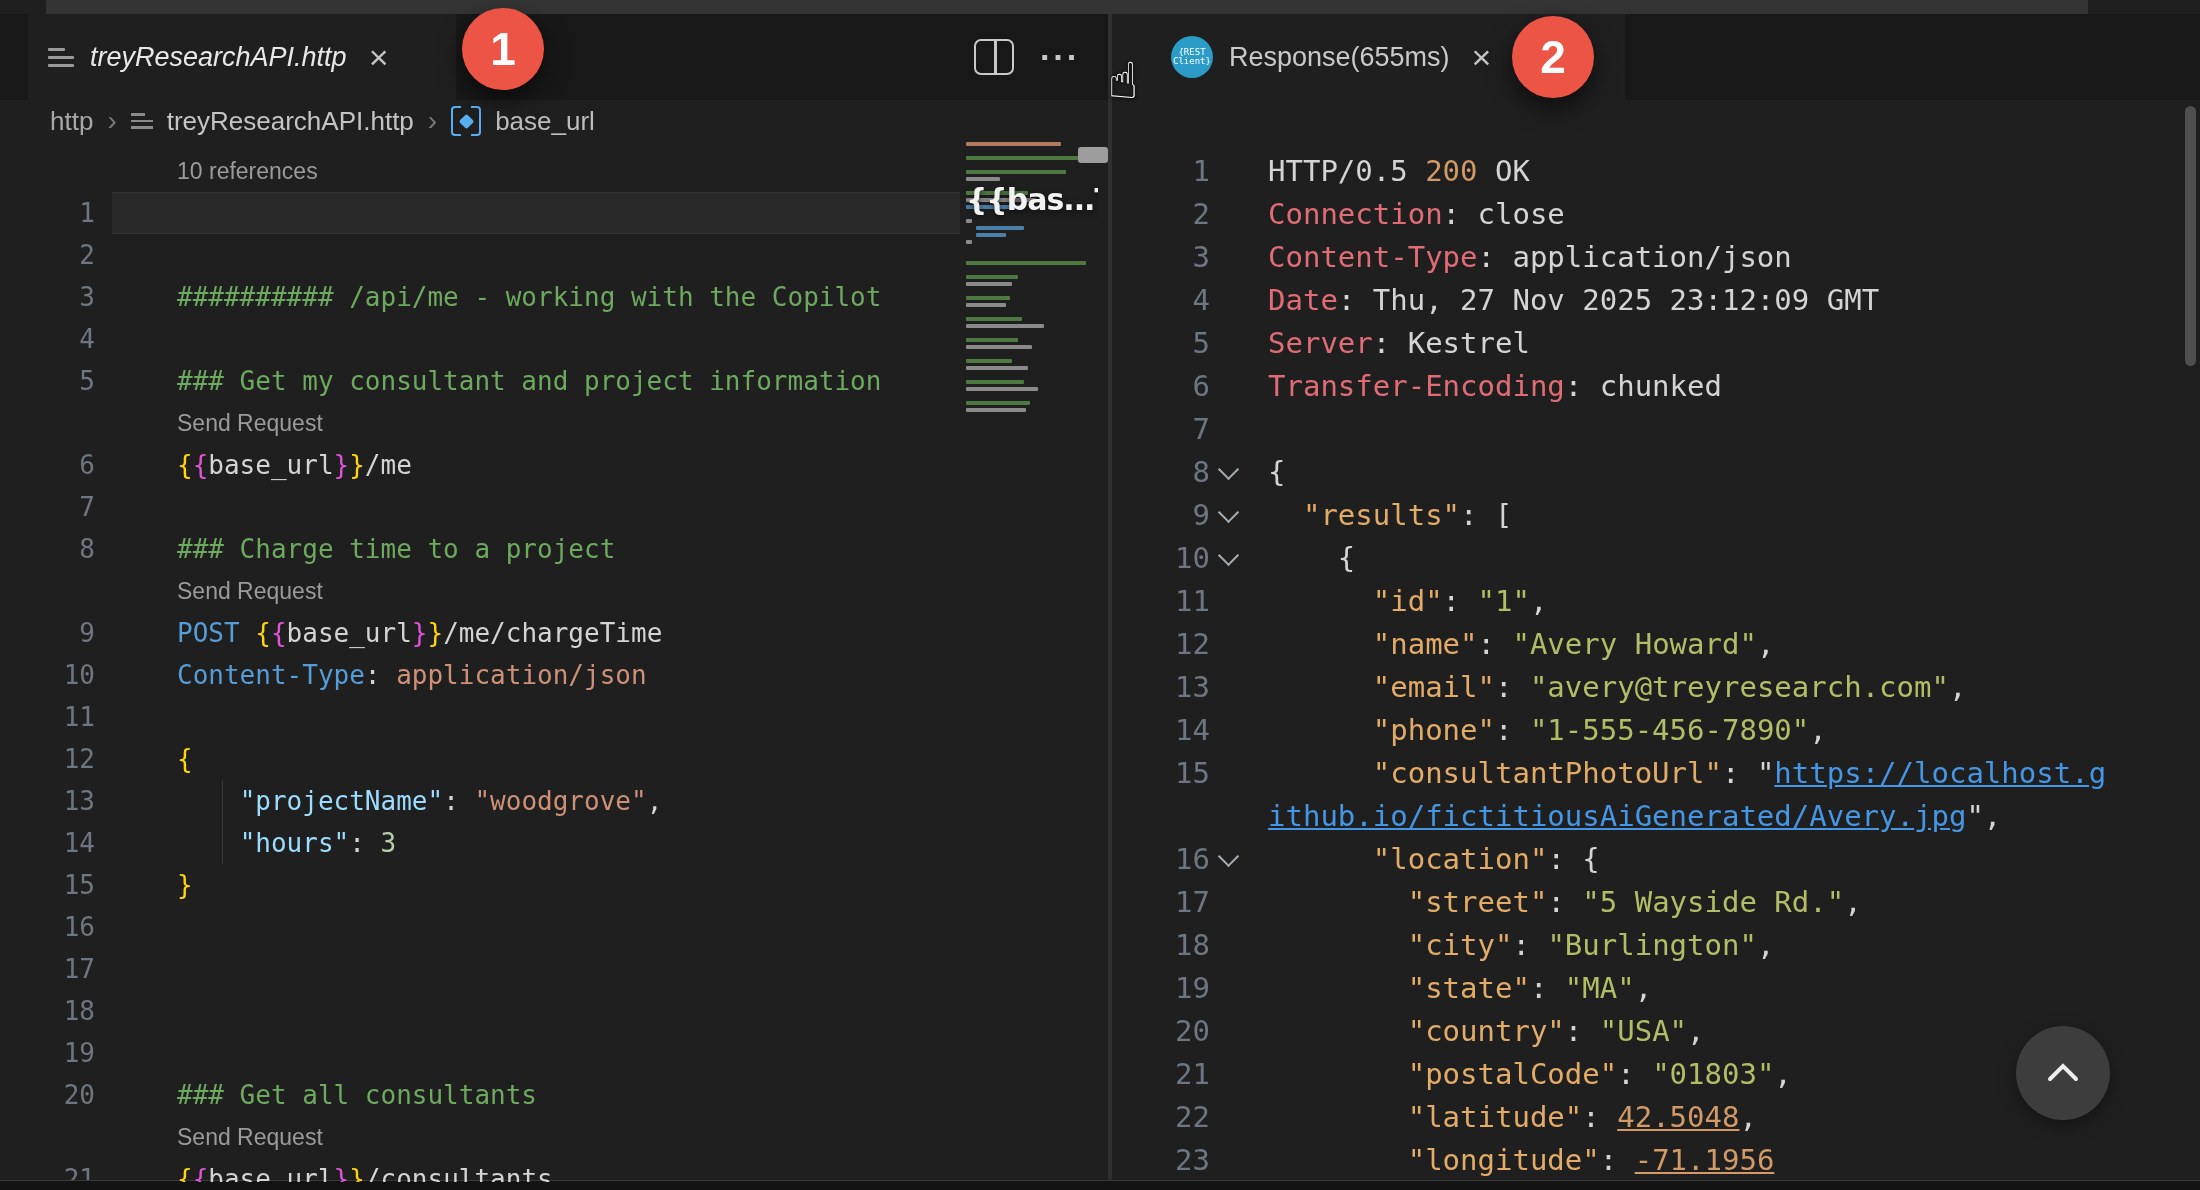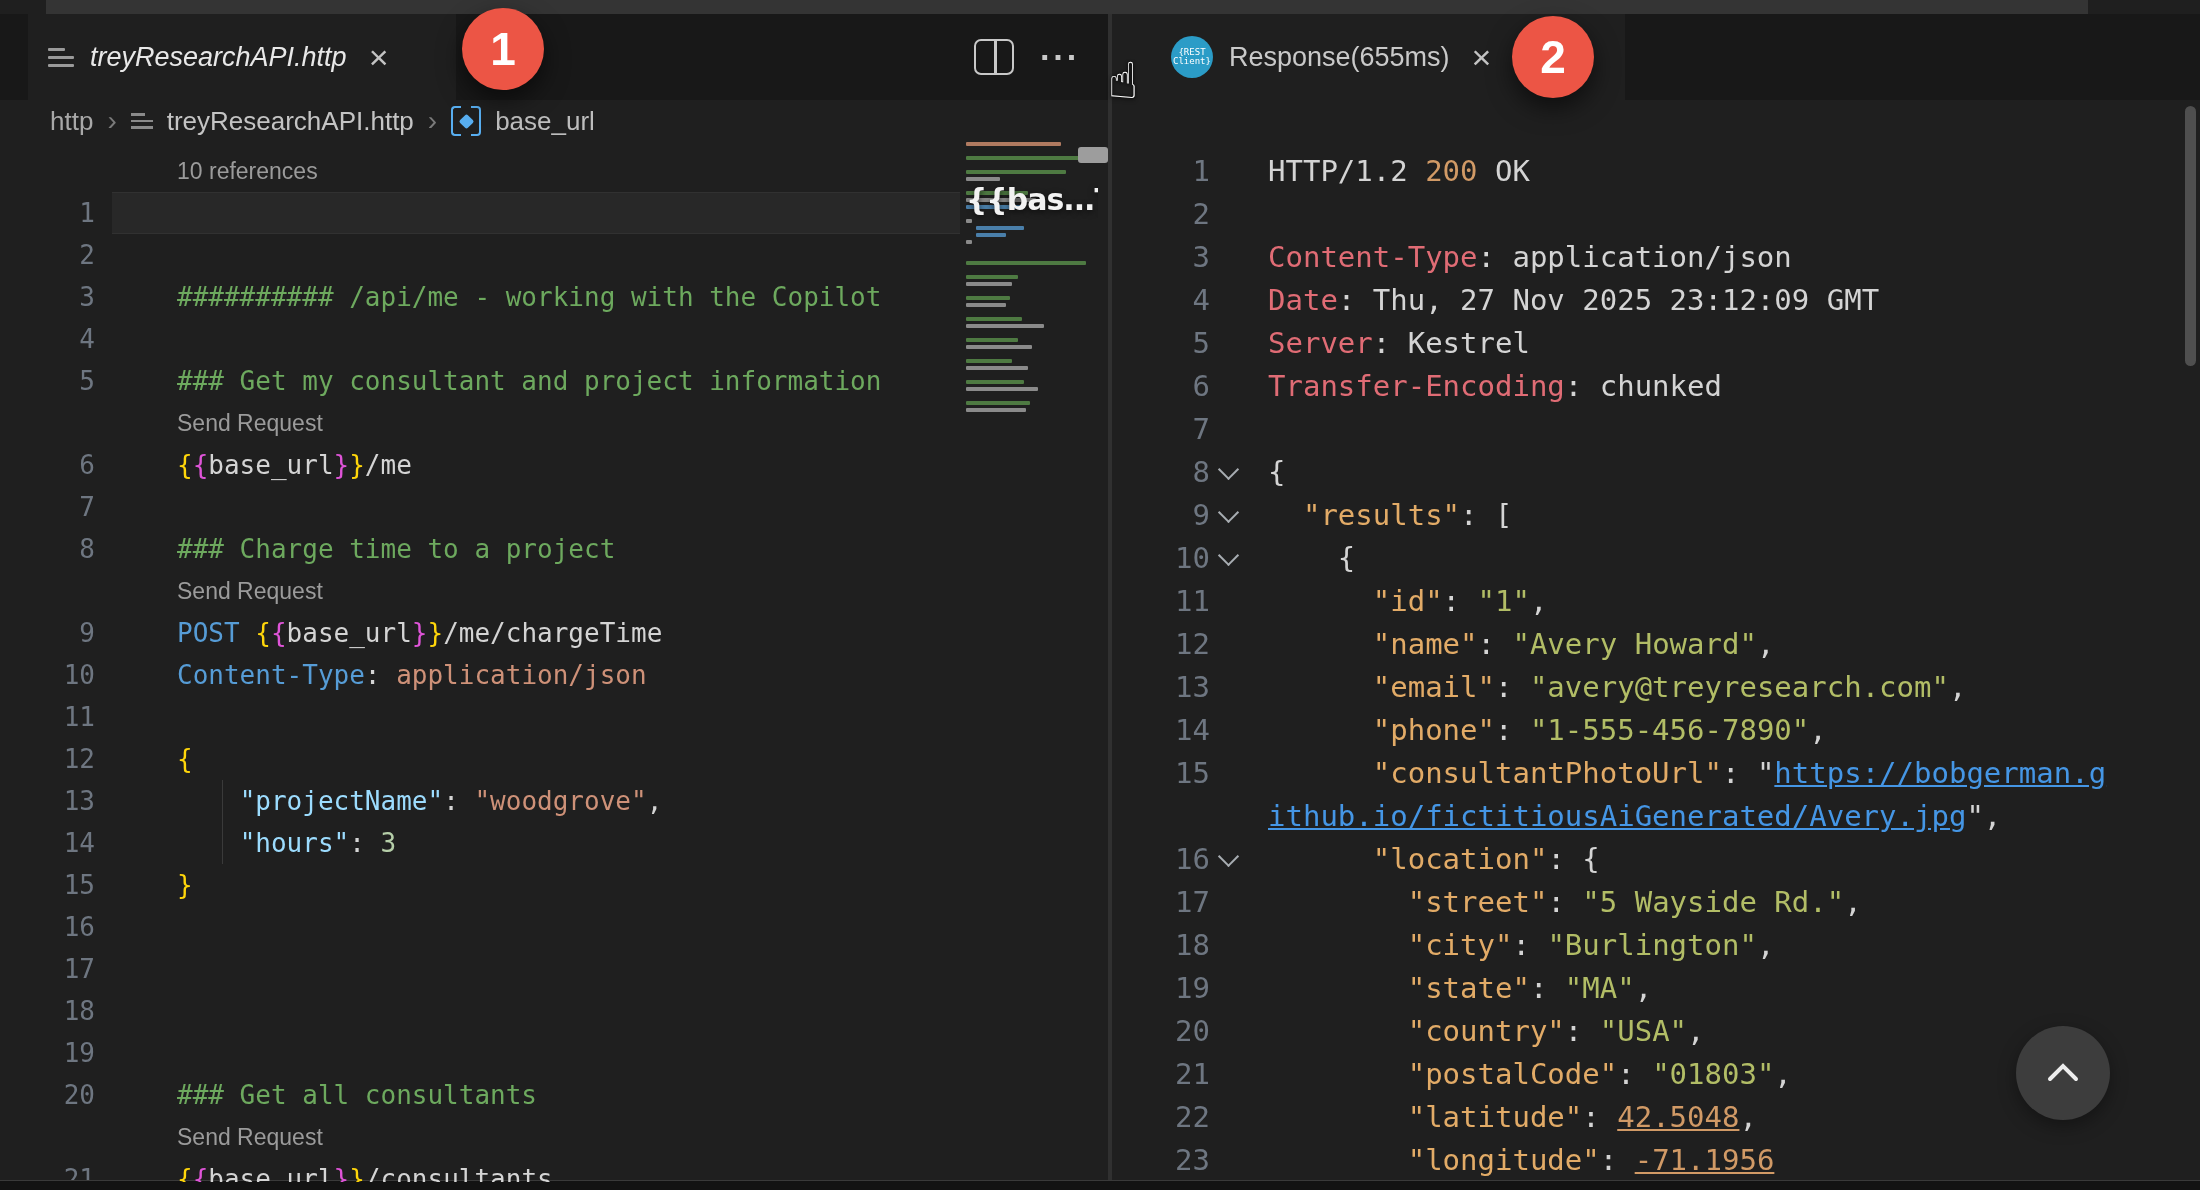--- a/index.html
+++ b/index.html
@@ -187,35 +187,35 @@
     <div class="row"><span class="num">15</span><span class="code"><span class="tk-bg">}</span></span></div>
     <div class="row"><span class="num">16</span><span class="code"></span></div>
     <div class="row"><span class="num">17</span><span class="code"></span></div>
     <div class="row"><span class="num">18</span></div>
     <div class="row"><span class="num">19</span><span class="code"></span></div>
     <div class="row"><span class="num">20</span><span class="code"><span class="tk-cm">### Get all consultants</span></span></div>
     <div class="row codelens"><span class="num"></span><span class="code">Send Request</span></div>
     <div class="row"><span class="num">21</span><span class="code"><span class="tk-bg">{</span><span class="tk-bp">{</span><span class="tk-fg">base_url</span><span class="tk-bp">}</span><span class="tk-bg">}</span><span class="tk-fg">/consultants</span></span></div>
   </div>
 <div class="rows" id="rows-right">
-    <div class="row"><span class="num">1</span><span class="fold"></span><span class="code"><span class="tk-fg">HTTP/1.2 </span><span class="tk-num2">200</span><span class="tk-fg"> OK</span></span></div>
-    <div class="row"><span class="num">2</span><span class="fold"></span></div>
+    <div class="row"><span class="num">1</span><span class="fold"></span><span class="code"><span class="tk-fg">HTTP/0.5 </span><span class="tk-num2">200</span><span class="tk-fg"> OK</span></span></div>
+    <div class="row"><span class="num">2</span><span class="fold"></span><span class="code"><span class="tk-hk">Connection</span><span class="tk-fg">: close</span></span></div>
     <div class="row"><span class="num">3</span><span class="fold"></span><span class="code"><span class="tk-hk">Content-Type</span><span class="tk-fg">: application/json</span></span></div>
     <div class="row"><span class="num">4</span><span class="fold"></span><span class="code"><span class="tk-hk">Date</span><span class="tk-fg">: Thu, 27 Nov 2025 23:12:09 GMT</span></span></div>
     <div class="row"><span class="num">5</span><span class="fold"></span><span class="code"><span class="tk-hk">Server</span><span class="tk-fg">: Kestrel</span></span></div>
     <div class="row"><span class="num">6</span><span class="fold"></span><span class="code"><span class="tk-hk">Transfer-Encoding</span><span class="tk-fg">: chunked</span></span></div>
     <div class="row"><span class="num">7</span><span class="fold"></span><span class="code"></span></div>
     <div class="row"><span class="num">8</span><span class="fold"><span class="chevdown"></span></span><span class="code"><span class="tk-fg">{</span></span></div>
     <div class="row"><span class="num">9</span><span class="fold"><span class="chevdown"></span></span><span class="code"><span class="tk-fg">  </span><span class="tk-jk">"results"</span><span class="tk-fg">: [</span></span></div>
     <div class="row"><span class="num">10</span><span class="fold"><span class="chevdown"></span></span><span class="code"><span class="tk-fg">    {</span></span></div>
     <div class="row"><span class="num">11</span><span class="fold"></span><span class="code"><span class="tk-fg">      </span><span class="tk-jk">"id"</span><span class="tk-fg">: </span><span class="tk-js">"1"</span><span class="tk-fg">,</span></span></div>
     <div class="row"><span class="num">12</span><span class="fold"></span><span class="code"><span class="tk-fg">      </span><span class="tk-jk">"name"</span><span class="tk-fg">: </span><span class="tk-js">"Avery Howard"</span><span class="tk-fg">,</span></span></div>
     <div class="row"><span class="num">13</span><span class="fold"></span><span class="code"><span class="tk-fg">      </span><span class="tk-jk">"email"</span><span class="tk-fg">: </span><span class="tk-js">"avery@treyresearch.com"</span><span class="tk-fg">,</span></span></div>
     <div class="row"><span class="num">14</span><span class="fold"></span><span class="code"><span class="tk-fg">      </span><span class="tk-jk">"phone"</span><span class="tk-fg">: </span><span class="tk-js">"1-555-456-7890"</span><span class="tk-fg">,</span></span></div>
-    <div class="row"><span class="num">15</span><span class="fold"></span><span class="code"><span class="tk-fg">      </span><span class="tk-jk">"consultantPhotoUrl"</span><span class="tk-fg">: </span><span class="tk-fg">"</span><span class="tk-lnk">https://bobgerman.g</span></span></div>
+    <div class="row"><span class="num">15</span><span class="fold"></span><span class="code"><span class="tk-fg">      </span><span class="tk-jk">"consultantPhotoUrl"</span><span class="tk-fg">: </span><span class="tk-fg">"</span><span class="tk-lnk">https://localhost.g</span></span></div>
     <div class="row"><span class="num"></span><span class="fold"></span><span class="code"><span class="tk-lnk">ithub.io/fictitiousAiGenerated/Avery.jpg</span><span class="tk-fg">",</span></span></div>
     <div class="row"><span class="num">16</span><span class="fold"><span class="chevdown"></span></span><span class="code"><span class="tk-fg">      </span><span class="tk-jk">"location"</span><span class="tk-fg">: {</span></span></div>
     <div class="row"><span class="num">17</span><span class="fold"></span><span class="code"><span class="tk-fg">        </span><span class="tk-jk">"street"</span><span class="tk-fg">: </span><span class="tk-js">"5 Wayside Rd."</span><span class="tk-fg">,</span></span></div>
     <div class="row"><span class="num">18</span><span class="fold"></span><span class="code"><span class="tk-fg">        </span><span class="tk-jk">"city"</span><span class="tk-fg">: </span><span class="tk-js">"Burlington"</span><span class="tk-fg">,</span></span></div>
     <div class="row"><span class="num">19</span><span class="fold"></span><span class="code"><span class="tk-fg">        </span><span class="tk-jk">"state"</span><span class="tk-fg">: </span><span class="tk-js">"MA"</span><span class="tk-fg">,</span></span></div>
     <div class="row"><span class="num">20</span><span class="fold"></span><span class="code"><span class="tk-fg">        </span><span class="tk-jk">"country"</span><span class="tk-fg">: </span><span class="tk-js">"USA"</span><span class="tk-fg">,</span></span></div>
     <div class="row"><span class="num">21</span><span class="fold"></span><span class="code"><span class="tk-fg">        </span><span class="tk-jk">"postalCode"</span><span class="tk-fg">: </span><span class="tk-js">"01803"</span><span class="tk-fg">,</span></span></div>
     <div class="row"><span class="num">22</span><span class="fold"></span><span class="code"><span class="tk-fg">        </span><span class="tk-jk">"latitude"</span><span class="tk-fg">: </span><span class="tk-jn">42.5048</span><span class="tk-fg">,</span></span></div>
     <div class="row"><span class="num">23</span><span class="fold"></span><span class="code"><span class="tk-fg">        </span><span class="tk-jk">"longitude"</span><span class="tk-fg">: </span><span class="tk-jn">-71.1956</span></span></div>
   </div>

